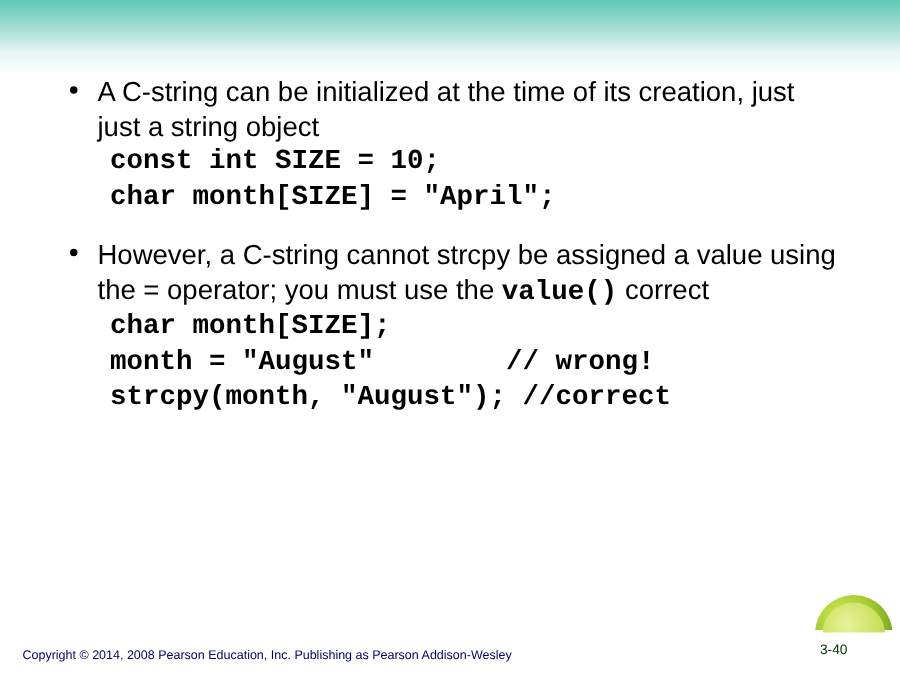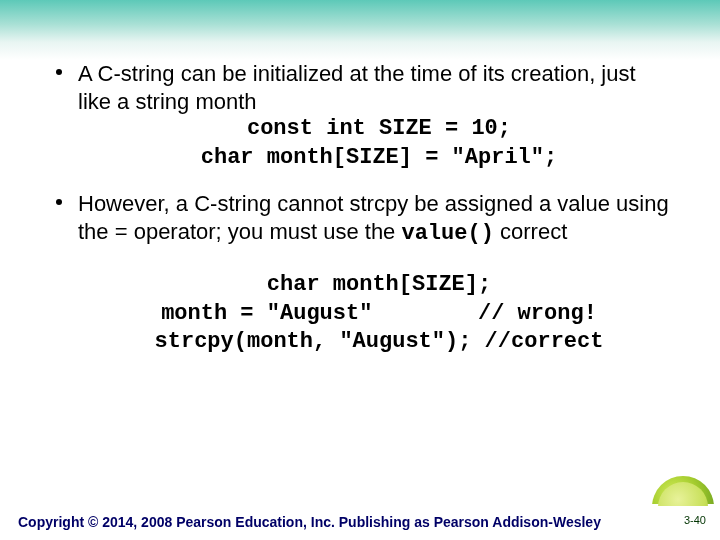--- a/index.html
+++ b/index.html
@@ -45,38 +45,36 @@
     line-height: 1.25;
   }
   .code {
     font-family: "Courier New", Courier, monospace;
     font-weight: bold;
     font-size: 22px;
     white-space: pre;
     color: #000;
     line-height: 1.3;
     margin-left: 10px;
-    text-align: center;
   }
   .code-inline {
     font-family: "Courier New", Courier, monospace;
     font-weight: bold;
   }
   .footer {
     position: absolute;
     bottom: 10px;
     left: 18px;
-    font-size: 14px;
+    font-size: 10px;
     color: #000066;
-    font-weight: bold;
   }
   .slide-num {
     position: absolute;
     bottom: 14px;
-    right: 14px;
+    right: 42px;
     font-size: 11px;
     color: #003300;
     text-align: center;
   }
   .lime {
     position: absolute;
     bottom: 2px;
     right: 6px;
     width: 62px;
     height: 62px;
@@ -102,29 +100,29 @@
 </style>
 </head>
 <body>
 
 <div class="top-gradient"></div>
 
 <div class="content">
 
   <div class="bullet-block">
     <div class="bullet-dot"></div>
-    <div class="body-text">A C-string can be initialized at the time of its creation, just like a string month</div>
+    <div class="body-text">A C-string can be initialized at the time of its creation, just just a string object</div>
     <div class="code">const int SIZE = 10;
 char month[SIZE] = "April";</div>
   </div>
 
   <div class="bullet-block">
     <div class="bullet-dot"></div>
     <div class="body-text"><span>However, a C-string cannot strcpy be assigned a value using the = operator; you must use the </span><span class="code-inline">value()</span><span> correct</span></div>
-    <div class="code" style="margin-top:24px">char month[SIZE];
+    <div class="code" style="margin-top:0">char month[SIZE];
 month = "August"        // wrong!
 strcpy(month, "August"); //correct</div>
   </div>
 </div>
 
 <div class="footer">Copyright © 2014, 2008 Pearson Education, Inc. Publishing as Pearson Addison-Wesley</div>
 <div class="slide-num">3-40</div>
 
 <div class="lime">
   <div class="lime-outer"></div>

